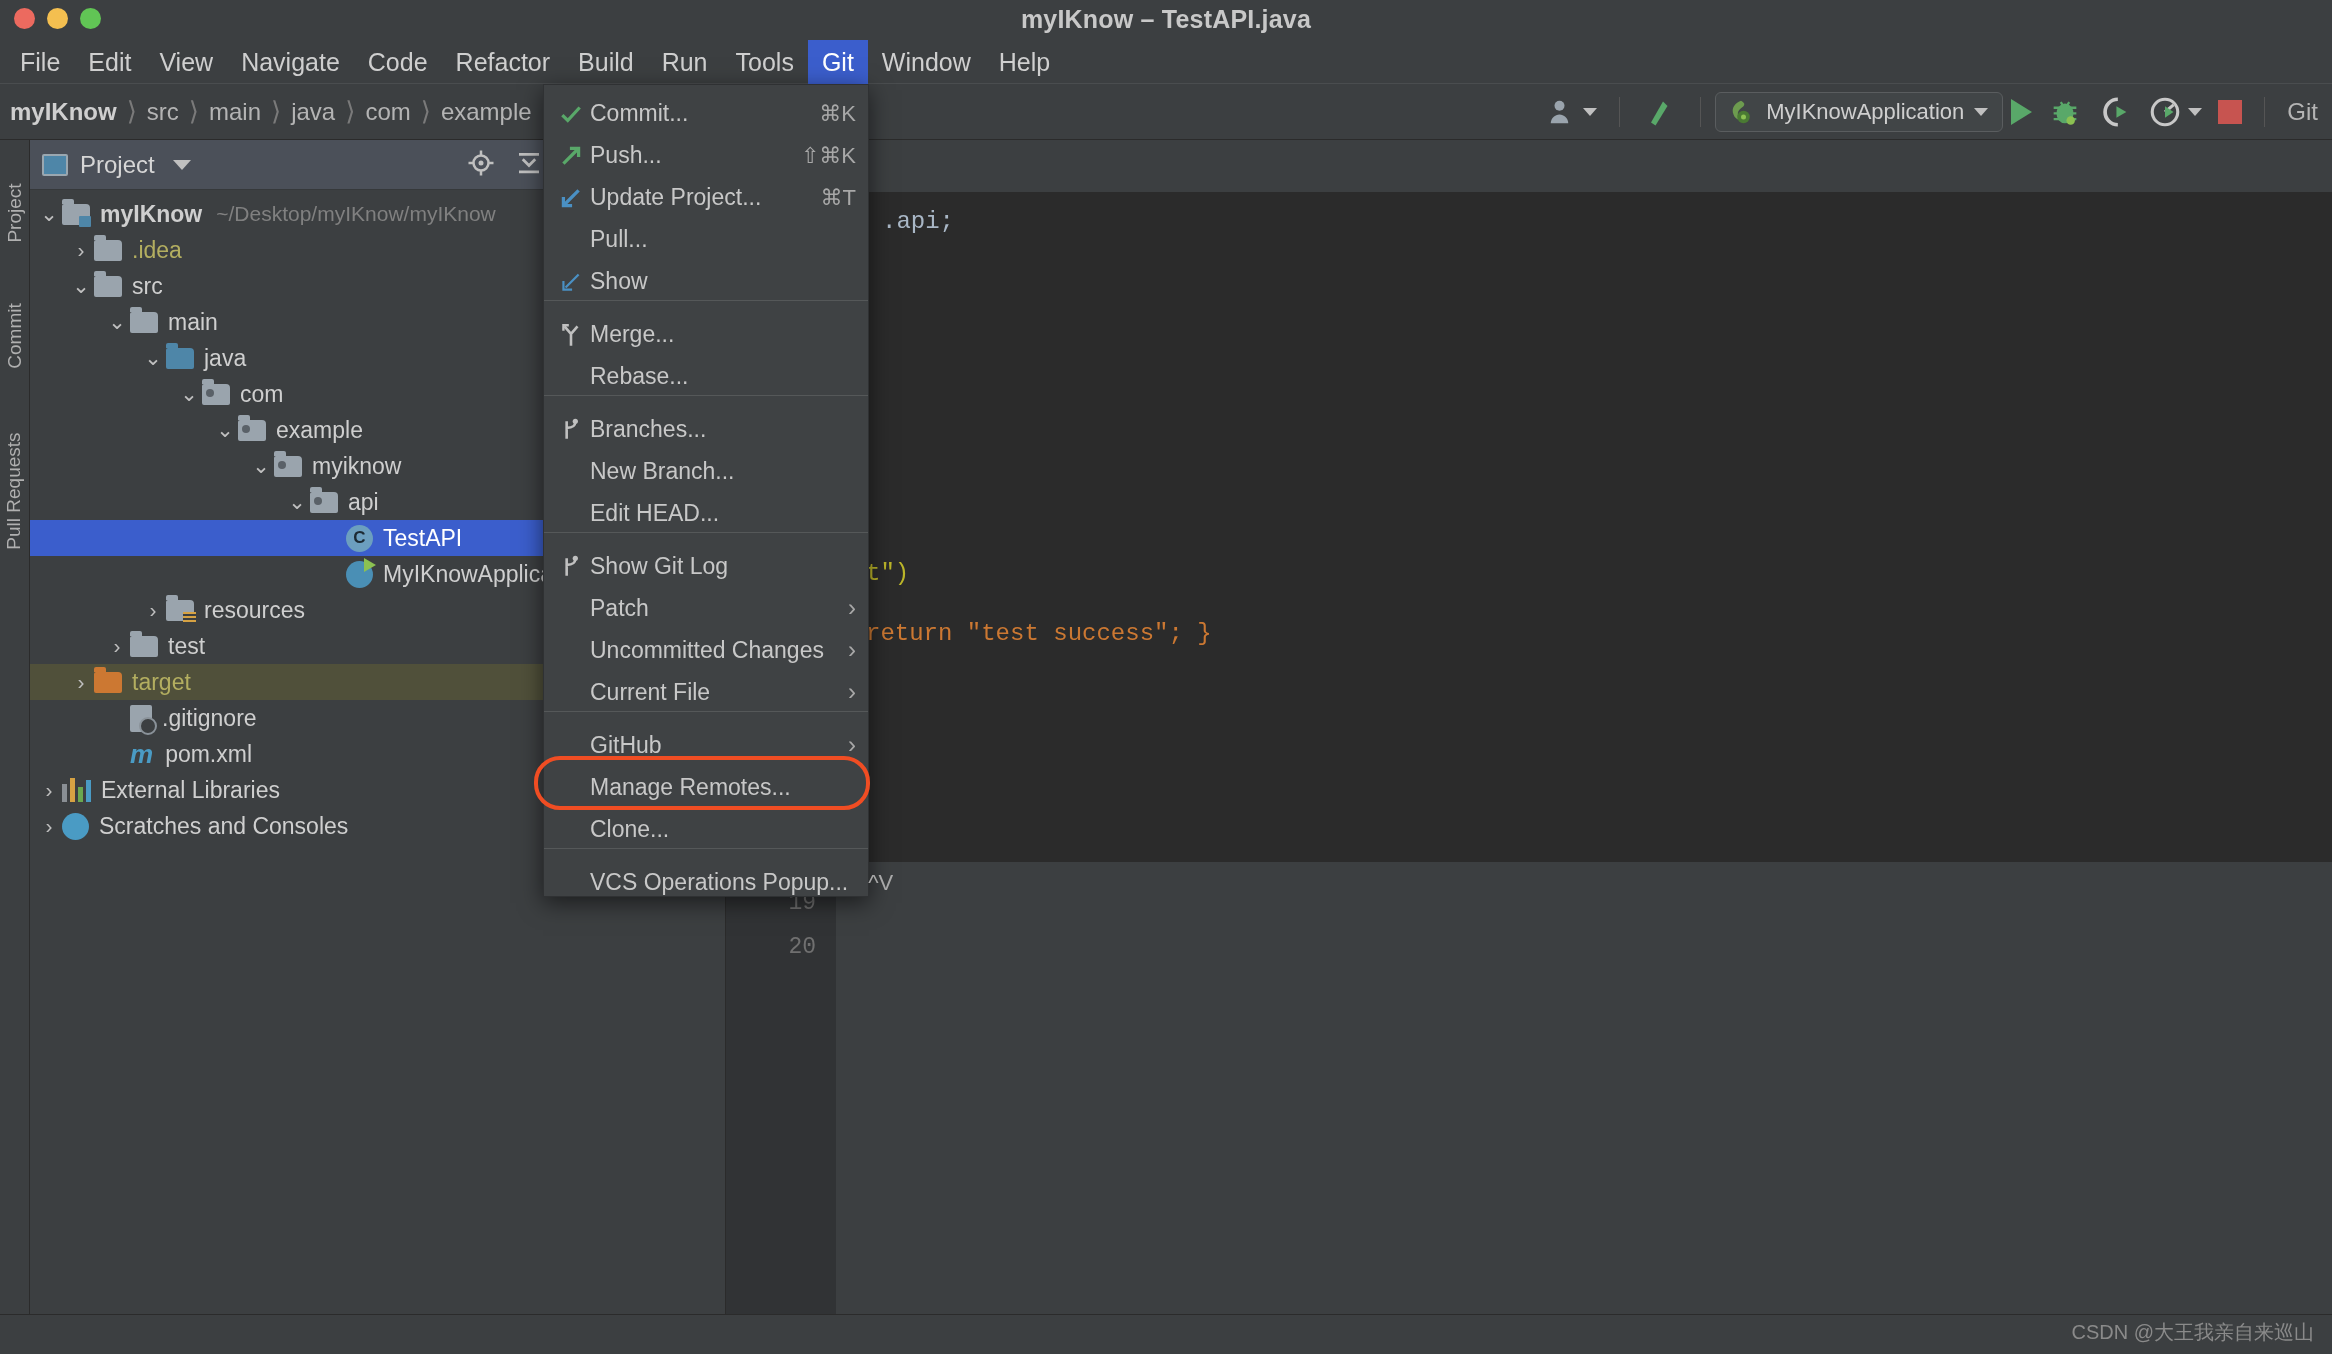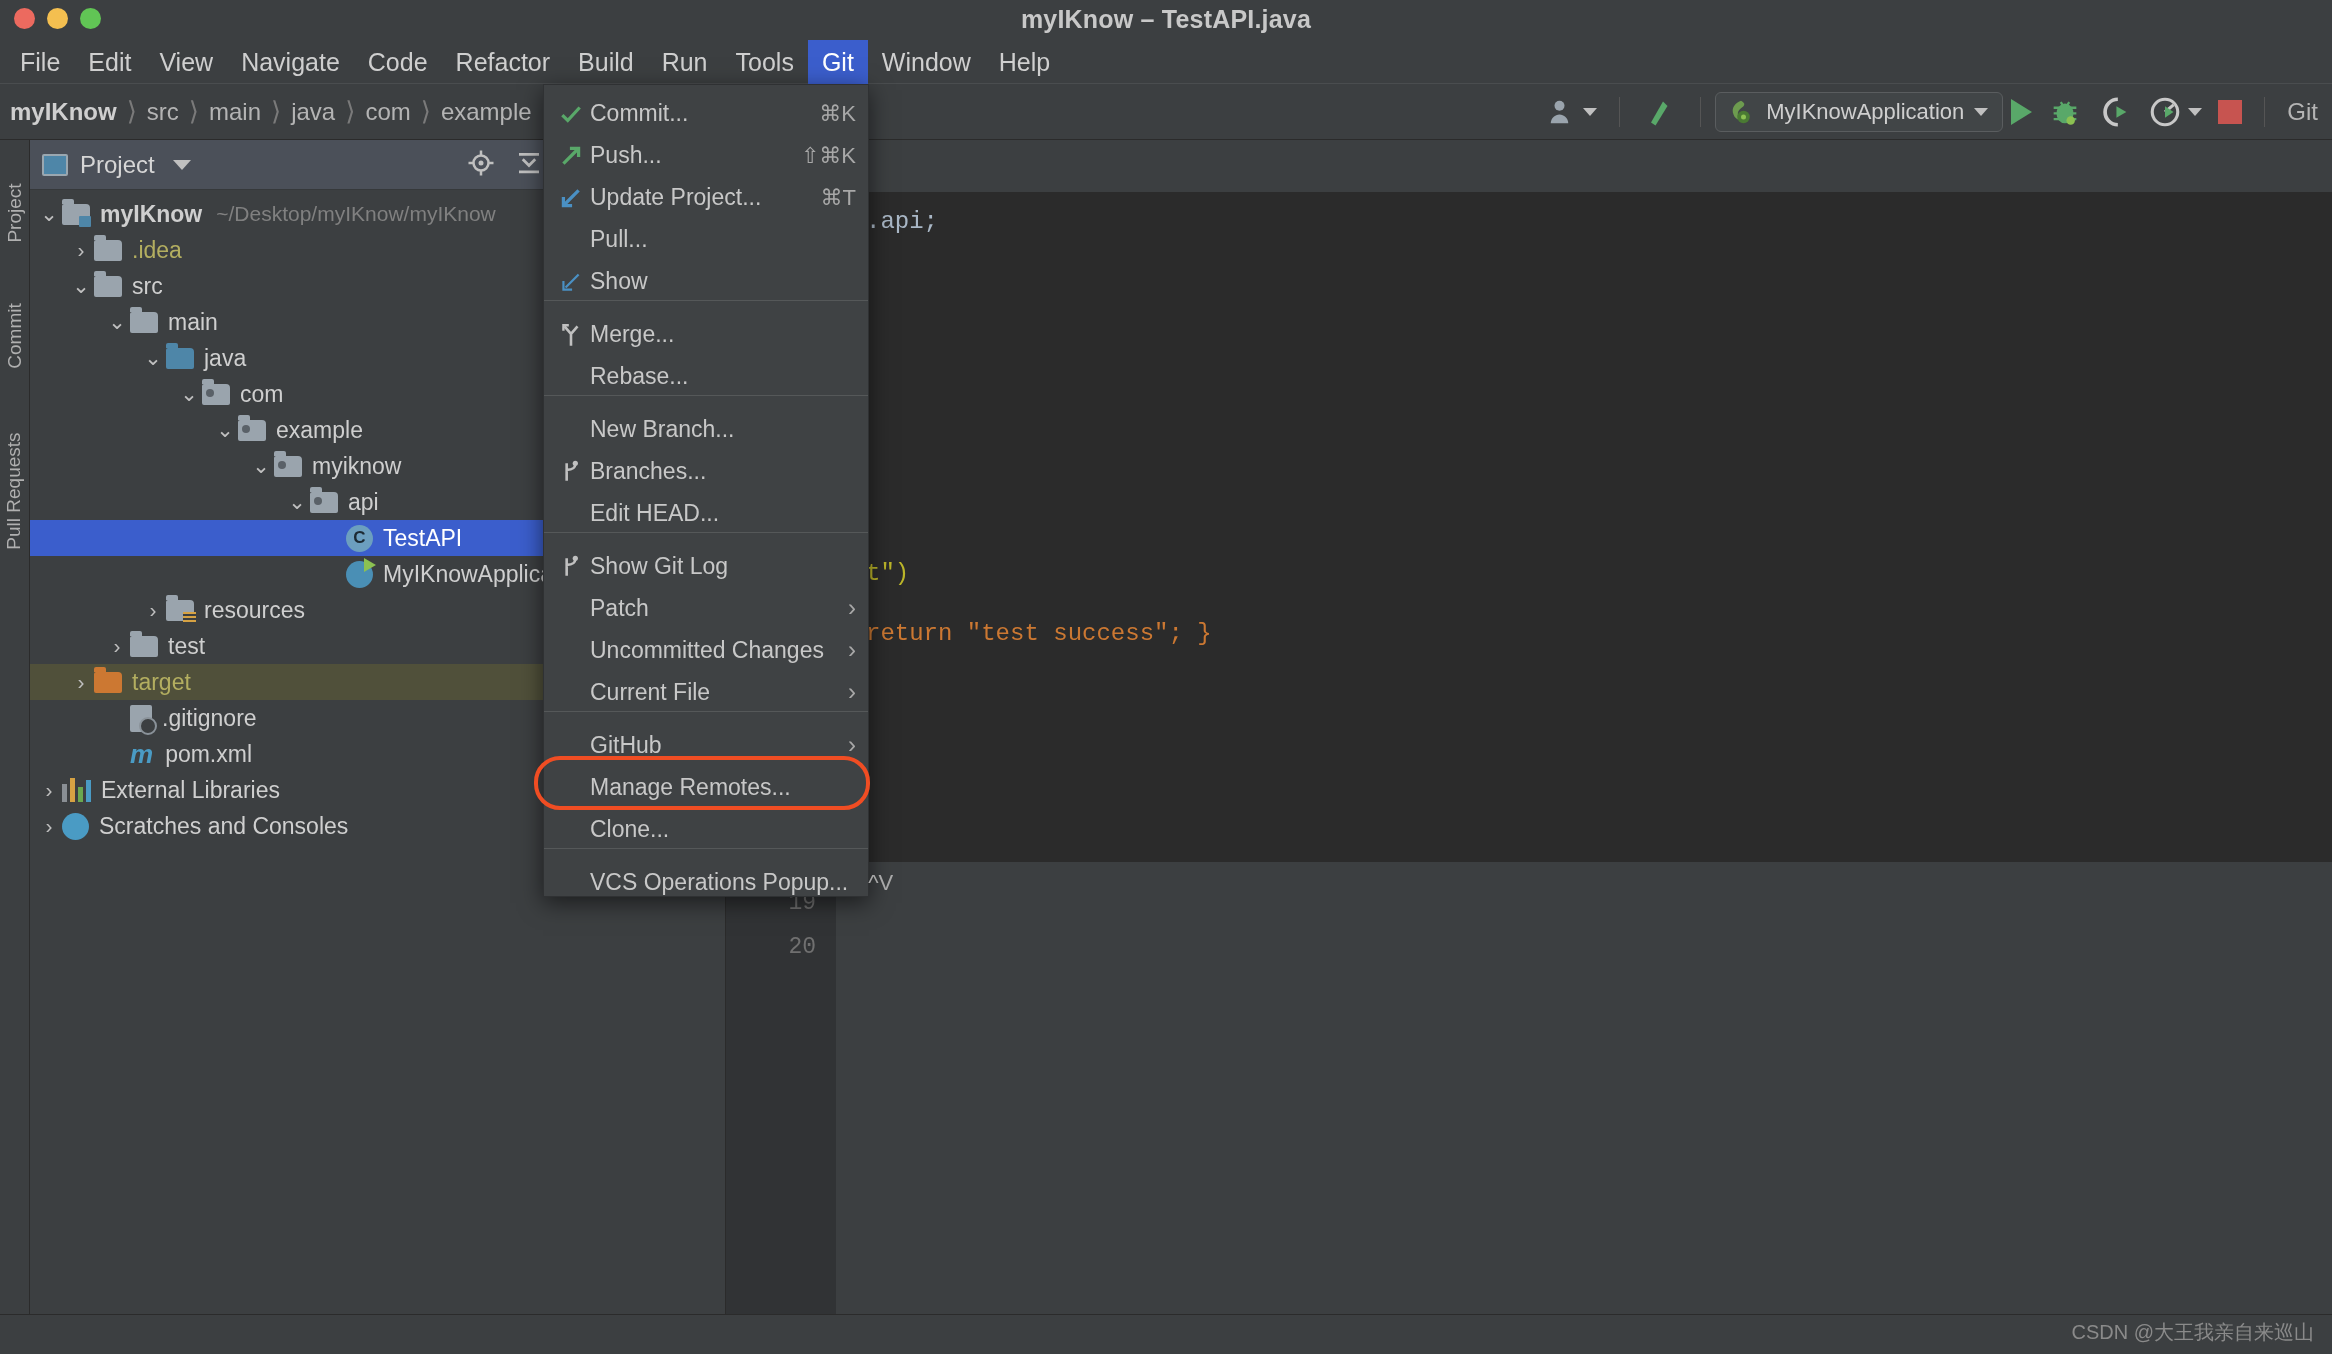--- a/index.html
+++ b/index.html
@@ -465,21 +465,21 @@
       <div class="lineno" style="margin-top:18px;">12</div>
       <div class="lineno" style="margin-top:38px;">13</div>
       <div class="lineno" style="margin-top:18px;">14</div>
       <div class="lineno" style="margin-top:18px;">15</div>
       <div class="lineno" style="margin-top:18px;">18</div>
       <div class="lineno" style="margin-top:18px;">19</div>
       <div class="lineno" style="margin-top:18px;">20</div>
     </div>
 
     <div class="code-col">
-      <div class="codeline" style="position:absolute;left:20px;top:12px;color:#a9b7c6;">.api;</div>
+      <div class="codeline" style="position:absolute;left:36px;top:12px;color:#a9b7c6;">.api;</div>
       <div class="codeline" style="position:absolute;left:20px;top:364px;color:#bbb529;">t")</div>
       <div class="codeline" style="position:absolute;left:20px;top:424px;color:#cc7832;">return "test success"; }</div>
       <div class="codeline" style="position:absolute;left:0px;top:484px;color:#a9b7c6;">}</div>
     </div>
 
     <div class="editor-blank"></div>
   </div>
 
   <div class="gitmenu">
 
@@ -538,34 +538,34 @@
       <span class="mlabel">Merge...</span>
     </div>
     <div class="mi">
       <span class="micon"></span>
       <span class="mlabel">Rebase...</span>
     </div>
 
     <div class="msep"></div>
 
     <div class="mi">
-      <span class="micon"></span>
-      <span class="mlabel">New Branch...</span>
-    </div>
-    <div class="mi">
       <span class="micon">
         <svg width="26" height="26" viewBox="0 0 24 24">
             <path d="M8 4v16M8 10c6 0 8-2 8-6" stroke="#c0c0c0" stroke-width="2.4" fill="none"></path>
             <circle cx="16" cy="4" r="2.4" fill="#c0c0c0"></circle>
           </svg>
       </span>
       <span class="mlabel">Branches...</span>
     </div>
     <div class="mi">
       <span class="micon"></span>
+      <span class="mlabel">New Branch...</span>
+    </div>
+    <div class="mi">
+      <span class="micon"></span>
       <span class="mlabel">Edit HEAD...</span>
     </div>
 
     <div class="msep"></div>
 
     <div class="mi">
       <span class="micon">
         <svg width="26" height="26" viewBox="0 0 24 24">
             <path d="M8 4v16M8 10c6 0 8-2 8-6" stroke="#c0c0c0" stroke-width="2.4" fill="none"></path>
             <circle cx="16" cy="4" r="2.4" fill="#c0c0c0"></circle>

